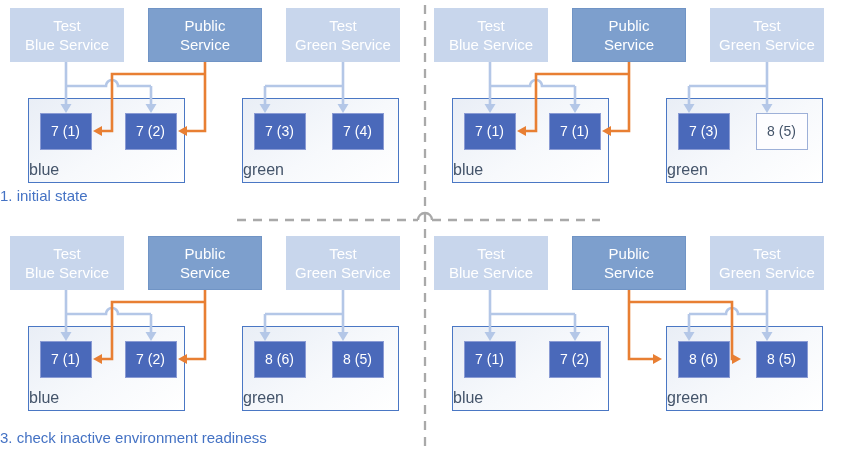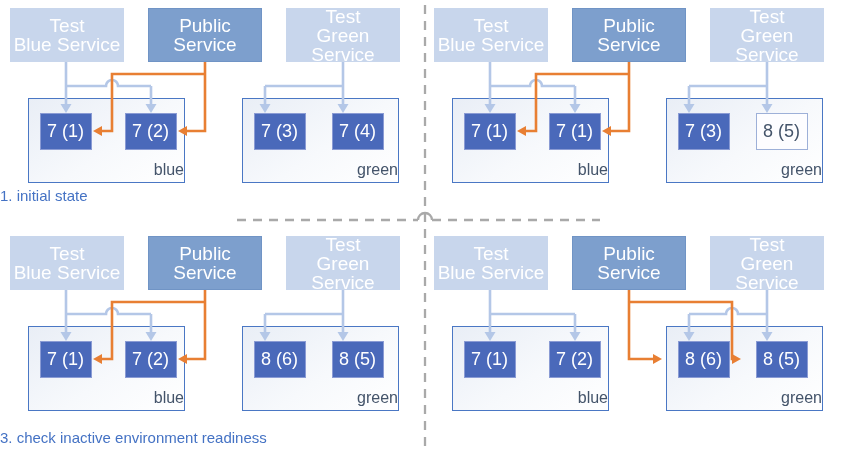--- a/index.html
+++ b/index.html
@@ -5,35 +5,35 @@
   html,body{margin:0;padding:0;background:#fff;}
   body{font-family:"Liberation Sans",sans-serif;-webkit-font-smoothing:antialiased;}
   *{box-sizing:border-box;}
   #app{position:relative;width:848px;height:456px;background:#fff;overflow:hidden;}
   #dividers{position:absolute;left:0;top:0;z-index:0;}
   .dash{stroke:var(--c-div,#a9a9a9);stroke-width:2.3;fill:none;stroke-dasharray:9 7;}
   .dashsolid{stroke:var(--c-div,#a9a9a9);stroke-width:2.3;fill:none;}
   .quadrant{position:absolute;width:424px;height:228px;}
   .svc{position:absolute;top:8px;width:114px;height:54px;color:#fff;
        display:flex;flex-direction:column;justify-content:center;text-align:center;
-       font-size:19px;line-height:19px;z-index:1;}
+       font-size:15px;line-height:19px;z-index:1;}
   .svc.light{background:var(--c-light,#c8d6ec);}
   .svc.primary{background:var(--c-public,#7d9fcd);border:1px solid #7094c5;}
   .s0{left:10px}.s1{left:148px}.s2{left:286px}
   .envbox{position:absolute;top:98px;width:157px;height:85px;z-index:1;
           border:1.5px solid var(--c-envb,#4a77c4);
           background:linear-gradient(145deg,#e9eef6 0%,#f7f9fc 55%,#ffffff 100%);}
   .e0{left:28px}.e1{left:242px}
   .pod{position:absolute;top:13.5px;width:52px;height:37px;
-       display:flex;align-items:center;justify-content:center;font-size:18px;}
+       display:flex;align-items:center;justify-content:center;font-size:14px;}
   .pod.filled{background:var(--c-pod,#4a69ba);border:1px solid #8a9bd4;color:#fff;}
   .pod.outline{background:#fdfdff;border:1.2px solid var(--c-podob,#9db0d8);color:var(--c-envt,#44546a);}
   .e0 .p0{left:10.5px}.e0 .p1{left:95.5px}
   .e1 .p0{left:10.5px}.e1 .p1{left:88.5px}
-  .envlabel{position:absolute;left:0;right:0;bottom:3px;text-align:right;
+  .envlabel{position:absolute;left:0;right:0;bottom:3px;text-align:left;
             color:var(--c-envt,#44546a);font-size:16px;}
   .caption{position:absolute;left:0;width:420px;text-align:left;
            color:var(--c-cap,#4472c4);font-size:15px;}
   .row0 .caption{top:187px}
   .row1 .caption{top:201px}
   .arrows{position:absolute;left:0;top:0;z-index:2;pointer-events:none;}
 </style>
 </head>
 <body>
 

